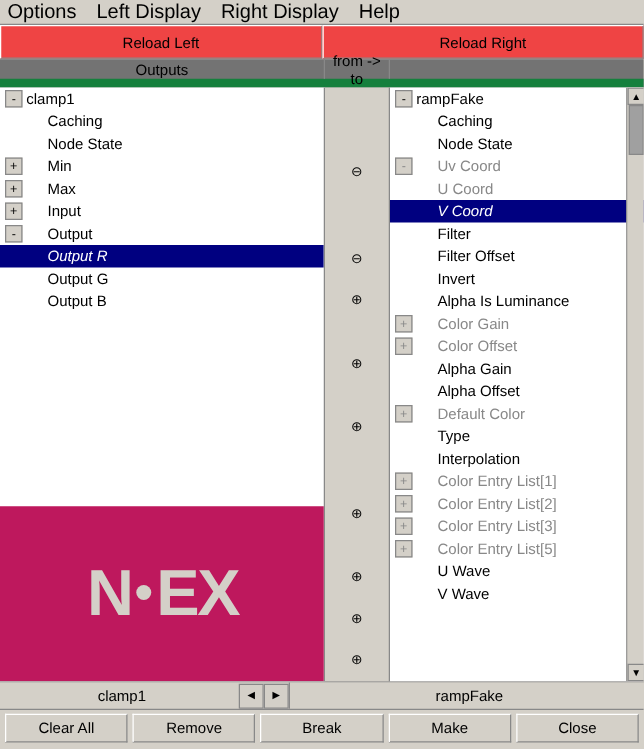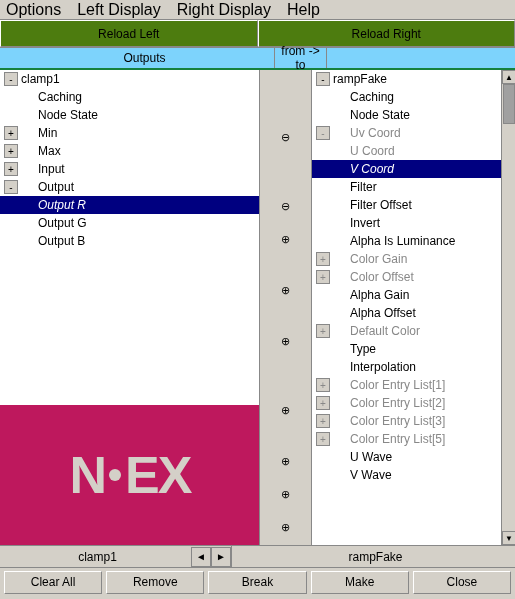--- a/index.html
+++ b/index.html
@@ -26,34 +26,33 @@
       color: #000;
       padding: 0 2px;
     }
     .toolbar {
       display: flex;
       height: 28px;
       border-bottom: 1px solid #888;
     }
     .toolbar-btn {
       flex: 1;
-      background: #4d7c0f;
+      background: #ef4444;
       border: 1px solid #888;
       border-top: 1px solid #fff;
       border-left: 1px solid #fff;
       cursor: pointer;
       font-size: 12px;
       font-family: Arial, sans-serif;
     }
     .col-headers {
       display: flex;
       height: 22px;
-      background: #7dd3fc;
-      border-bottom: 2px solid #15803d;
-      padding-left: 15px;
+      background: #737373;
+      border-bottom: 7px solid #15803d;
     }
     .col-header {
       text-align: center;
       font-size: 12px;
       color: #000;
       display: flex;
       align-items: center;
       justify-content: center;
     }
     .col-left { width: 260px; border-right: 1px solid #888; }

